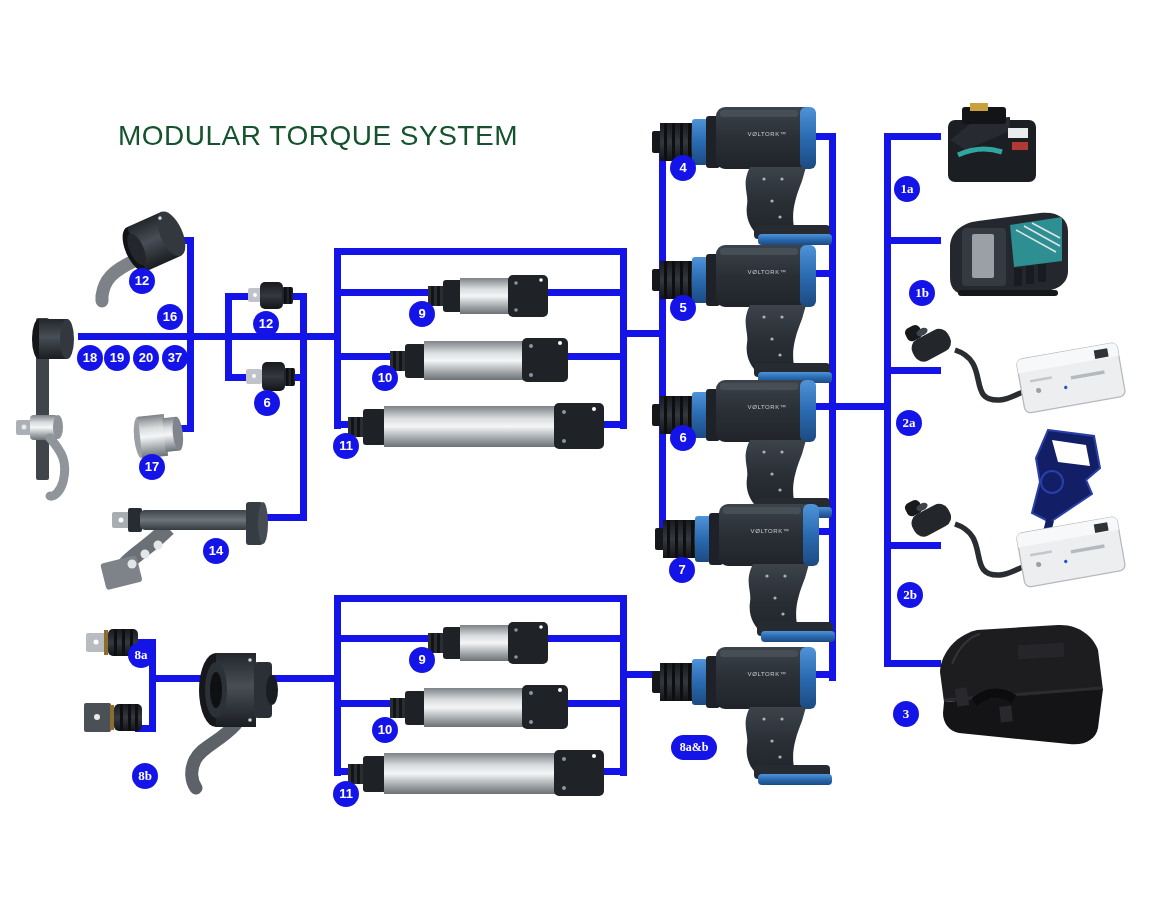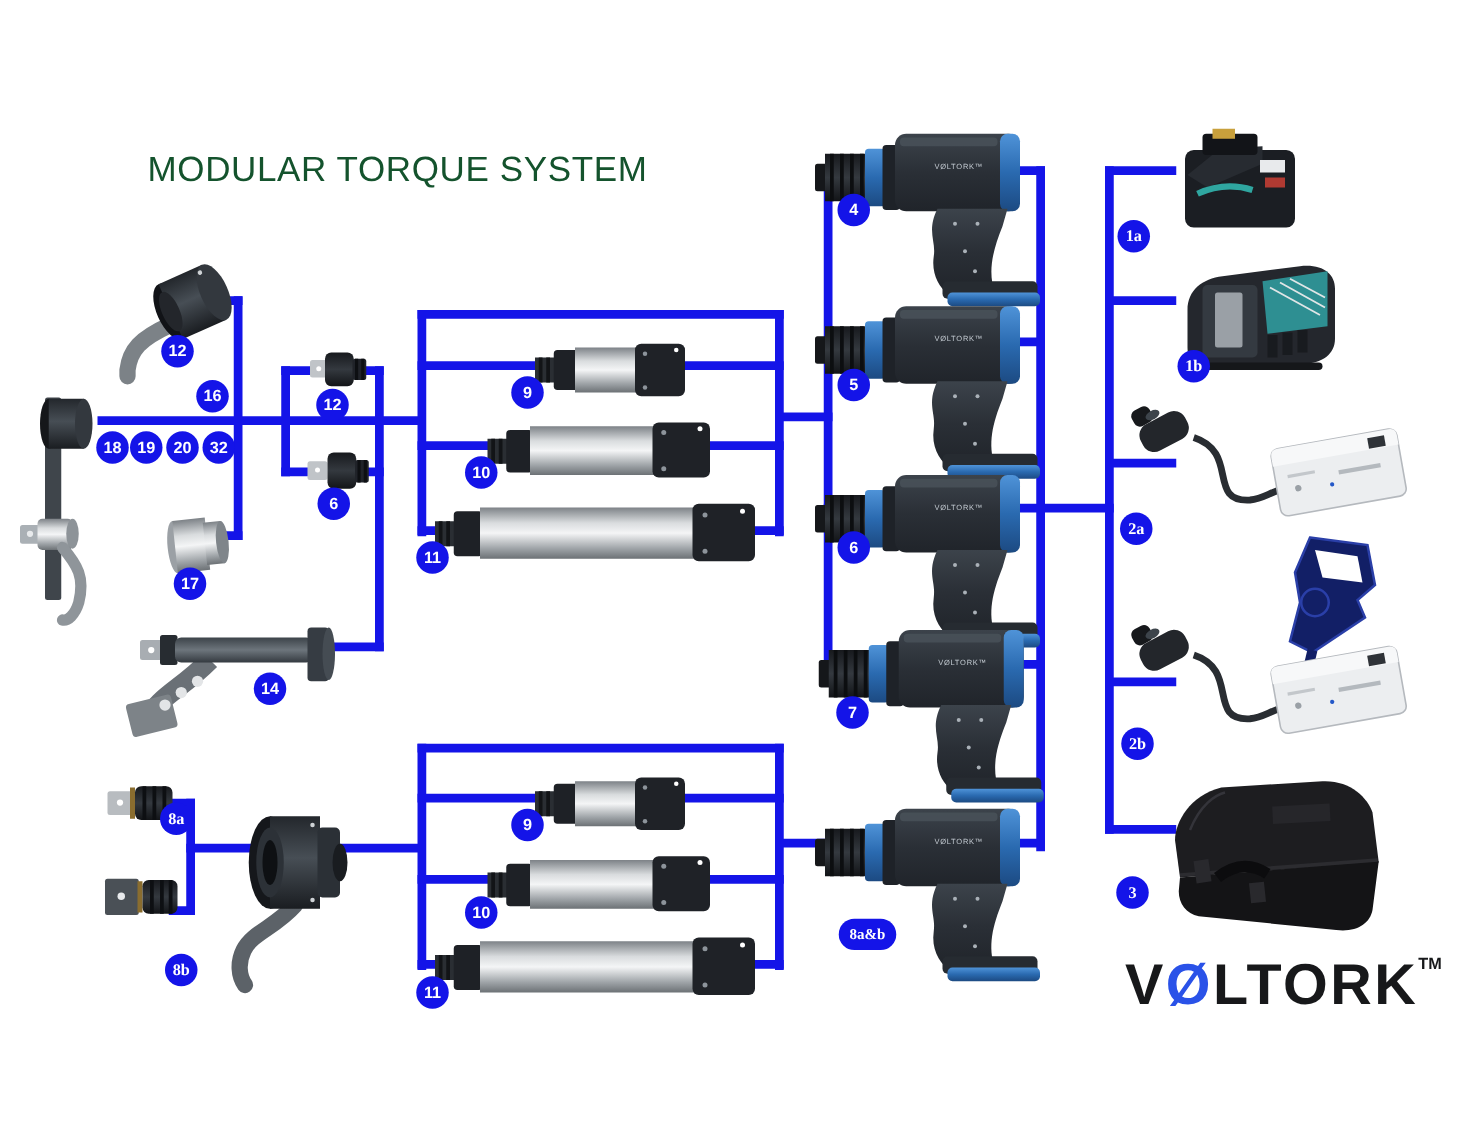--- a/index.html
+++ b/index.html
@@ -376,38 +376,37 @@
   <span class="gun-label" style="left:737px;top:404px;">VØLTORK™</span>
   <span class="gun-label" style="left:740px;top:528px;">VØLTORK™</span>
   <span class="gun-label" style="left:737px;top:671px;">VØLTORK™</span>
 
   <div class="badge" style="left:129px;top:268px;">12</div>
   <div class="badge" style="left:157px;top:268px;margin-top:36px;">16</div>
   <div class="badge" style="left:139px;top:454px;">17</div>
   <div class="badge" style="left:77px;top:345px;">18</div>
   <div class="badge" style="left:104px;top:345px;">19</div>
   <div class="badge" style="left:133px;top:345px;">20</div>
-  <div class="badge" style="left:162px;top:345px;">32</div>
+  <div class="badge" style="left:162px;top:345px;">37</div>
   <div class="badge" style="left:253px;top:311px;">12</div>
   <div class="badge" style="left:254px;top:390px;">6</div>
   <div class="badge" style="left:203px;top:538px;">14</div>
   <div class="badge" style="left:409px;top:301px;">9</div>
   <div class="badge" style="left:372px;top:365px;">10</div>
   <div class="badge" style="left:333px;top:433px;">11</div>
   <div class="badge" style="left:409px;top:647px;">9</div>
   <div class="badge" style="left:372px;top:717px;">10</div>
   <div class="badge" style="left:333px;top:781px;">11</div>
   <div class="badge sf" style="left:128px;top:610px;">8a</div>
   <div class="badge sf" style="left:132px;top:731px;">8b</div>
   <div class="badge" style="left:670px;top:155px;">4</div>
   <div class="badge" style="left:670px;top:295px;">5</div>
   <div class="badge" style="left:670px;top:425px;">6</div>
   <div class="badge" style="left:669px;top:557px;">7</div>
   <div class="badge sf wide" style="left:671px;top:703px;">8a&amp;b</div>
   <div class="badge sf" style="left:894px;top:144px;">1a</div>
-  <div class="badge sf" style="left:942px;top:248px;">1b</div>
+  <div class="badge sf" style="left:909px;top:248px;">1b</div>
   <div class="badge sf" style="left:896px;top:378px;">2a</div>
   <div class="badge sf" style="left:897px;top:550px;">2b</div>
   <div class="badge sf" style="left:893px;top:669px;">3</div>
 
-  <div class="logo"><span>V</span><span class="o">Ø</span><span>LTORK</span><sup>TM</sup></div>
 
 </div>
 
 </body></html>

